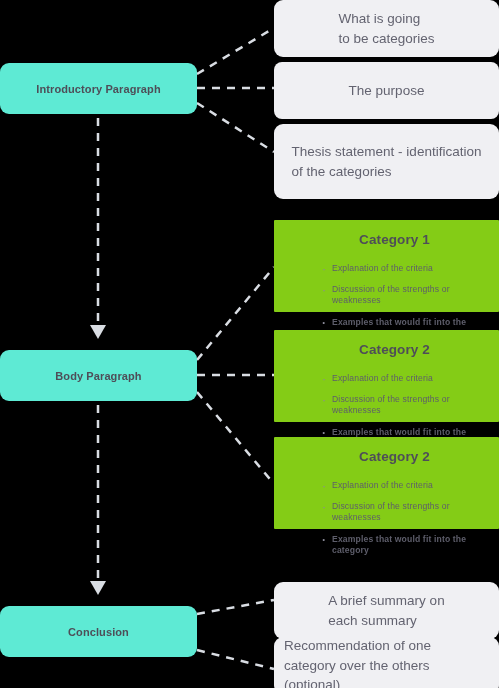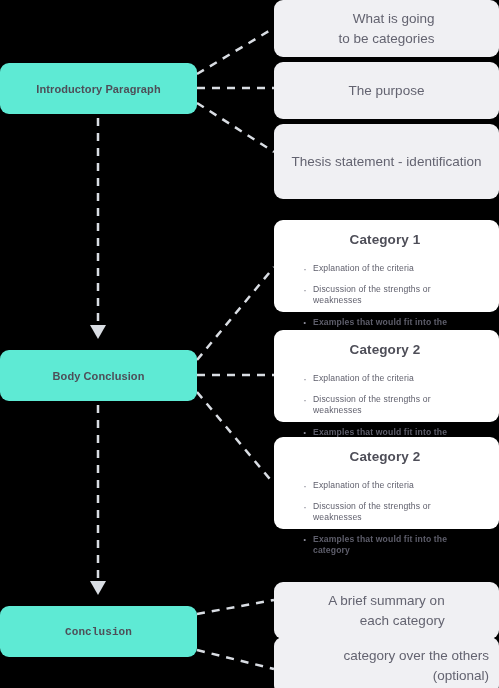--- a/index.html
+++ b/index.html
@@ -25,21 +25,21 @@
     height: 688px;
     pointer-events: none;
   }
   .node {
     position: absolute;
     box-sizing: border-box;
     border-radius: 9px;
     display: flex;
     align-items: center;
     justify-content: center;
-    text-align: right;
+    text-align: left;
   }
   .stage {
     background: #5eead4;
     color: #4E4E58;
     font-weight: bold;
     font-size: 11px;
     letter-spacing: 0.1px;
   }
   .detail {
     background: #F0F0F3;
@@ -47,23 +47,23 @@
     font-size: 13.5px;
     line-height: 1.45;
     padding: 6px 10px;
   }
   .detail .lines span {
     display: block;
   }
   .catbox {
     position: absolute;
     box-sizing: border-box;
-    background: #ffffff;
-    border-radius: 9px;
-    padding: 12px 12px 10px 9px;
+    background: #84cc16;
+    border-radius: 1px;
+    padding: 12px 12px 10px 28px;
     color: #636370;
   }
   .catbox .cat-title {
     text-align: center;
     font-weight: bold;
     font-size: 13.5px;
     color: #4E4E58;
     margin-bottom: 10px;
     letter-spacing: 0.1px;
   }
@@ -113,43 +113,44 @@
 
     <line x1="98" y1="405" x2="98" y2="581" stroke="#D9DDE3" stroke-width="2.5" stroke-dasharray="8 7" stroke-linecap="butt"></line>
     <polygon points="90,581 106,581 98,595" fill="#D9DDE3"></polygon>
   </svg>
 
   <div class="node stage" style="left:0px; top:63px; width:197px; height:51px;">
     <span>Introductory Paragraph</span>
   </div>
 
   <div class="node stage" style="left:0px; top:350px; width:197px; height:51px;">
-    <span>Body Conclusion</span>
+    <span>Body Paragraph</span>
   </div>
 
-  <div class="node stage" style="left:0px; top:606px; width:197px; height:51px;font-family:Liberation Mono, monospace;">
+  <div class="node stage" style="left:0px; top:606px; width:197px; height:51px;">
     <span>Conclusion</span>
   </div>
 
   <div class="node detail" style="left:274px; top:0px; width:225px; height:57px;">
     <span class="lines">
       <span>What is going</span>
       <span>to be categories</span>
     </span>
   </div>
 
-  <div class="node detail" style="left:274px; top:62px; width:225px; height:57px;">
+  <div class="node detail" style="left:274px; top:62px; width:225px; height:57px;border-radius:8px;">
     <span class="lines">
       <span>The purpose</span>
     </span>
   </div>
 
   <div class="node detail" style="left:274px; top:124px; width:225px; height:75px;">
     <span class="lines">
       <span>Thesis statement - identification</span>
+      <span>of the categories</span>
     </span>
   </div>
 
   <div class="catbox" style="left:274px; top:220px; width:225px; height:92px;">
     <div class="cat-title">Category 1</div>
     <ul>
       <li>Explanation of the criteria</li>
       <li>Discussion of the strengths or weaknesses</li>
       <li>Examples that would fit into the category</li>
     </ul>
@@ -169,23 +170,24 @@
     <ul>
       <li>Explanation of the criteria</li>
       <li>Discussion of the strengths or weaknesses</li>
       <li>Examples that would fit into the category</li>
     </ul>
   </div>
 
   <div class="node detail" style="left:274px; top:574px; width:225px; height:57px;margin-top:8px;">
     <span class="lines">
       <span>A brief summary on</span>
-      <span>each category</span>
+      <span>each summary</span>
     </span>
   </div>
 
   <div class="node detail" style="left:274px; top:637px; width:225px; height:57px;">
     <span class="lines">
+      <span>Recommendation of one</span>
       <span>category over the others (optional)</span>
     </span>
   </div>
 
 </div>
 
 </body></html>

